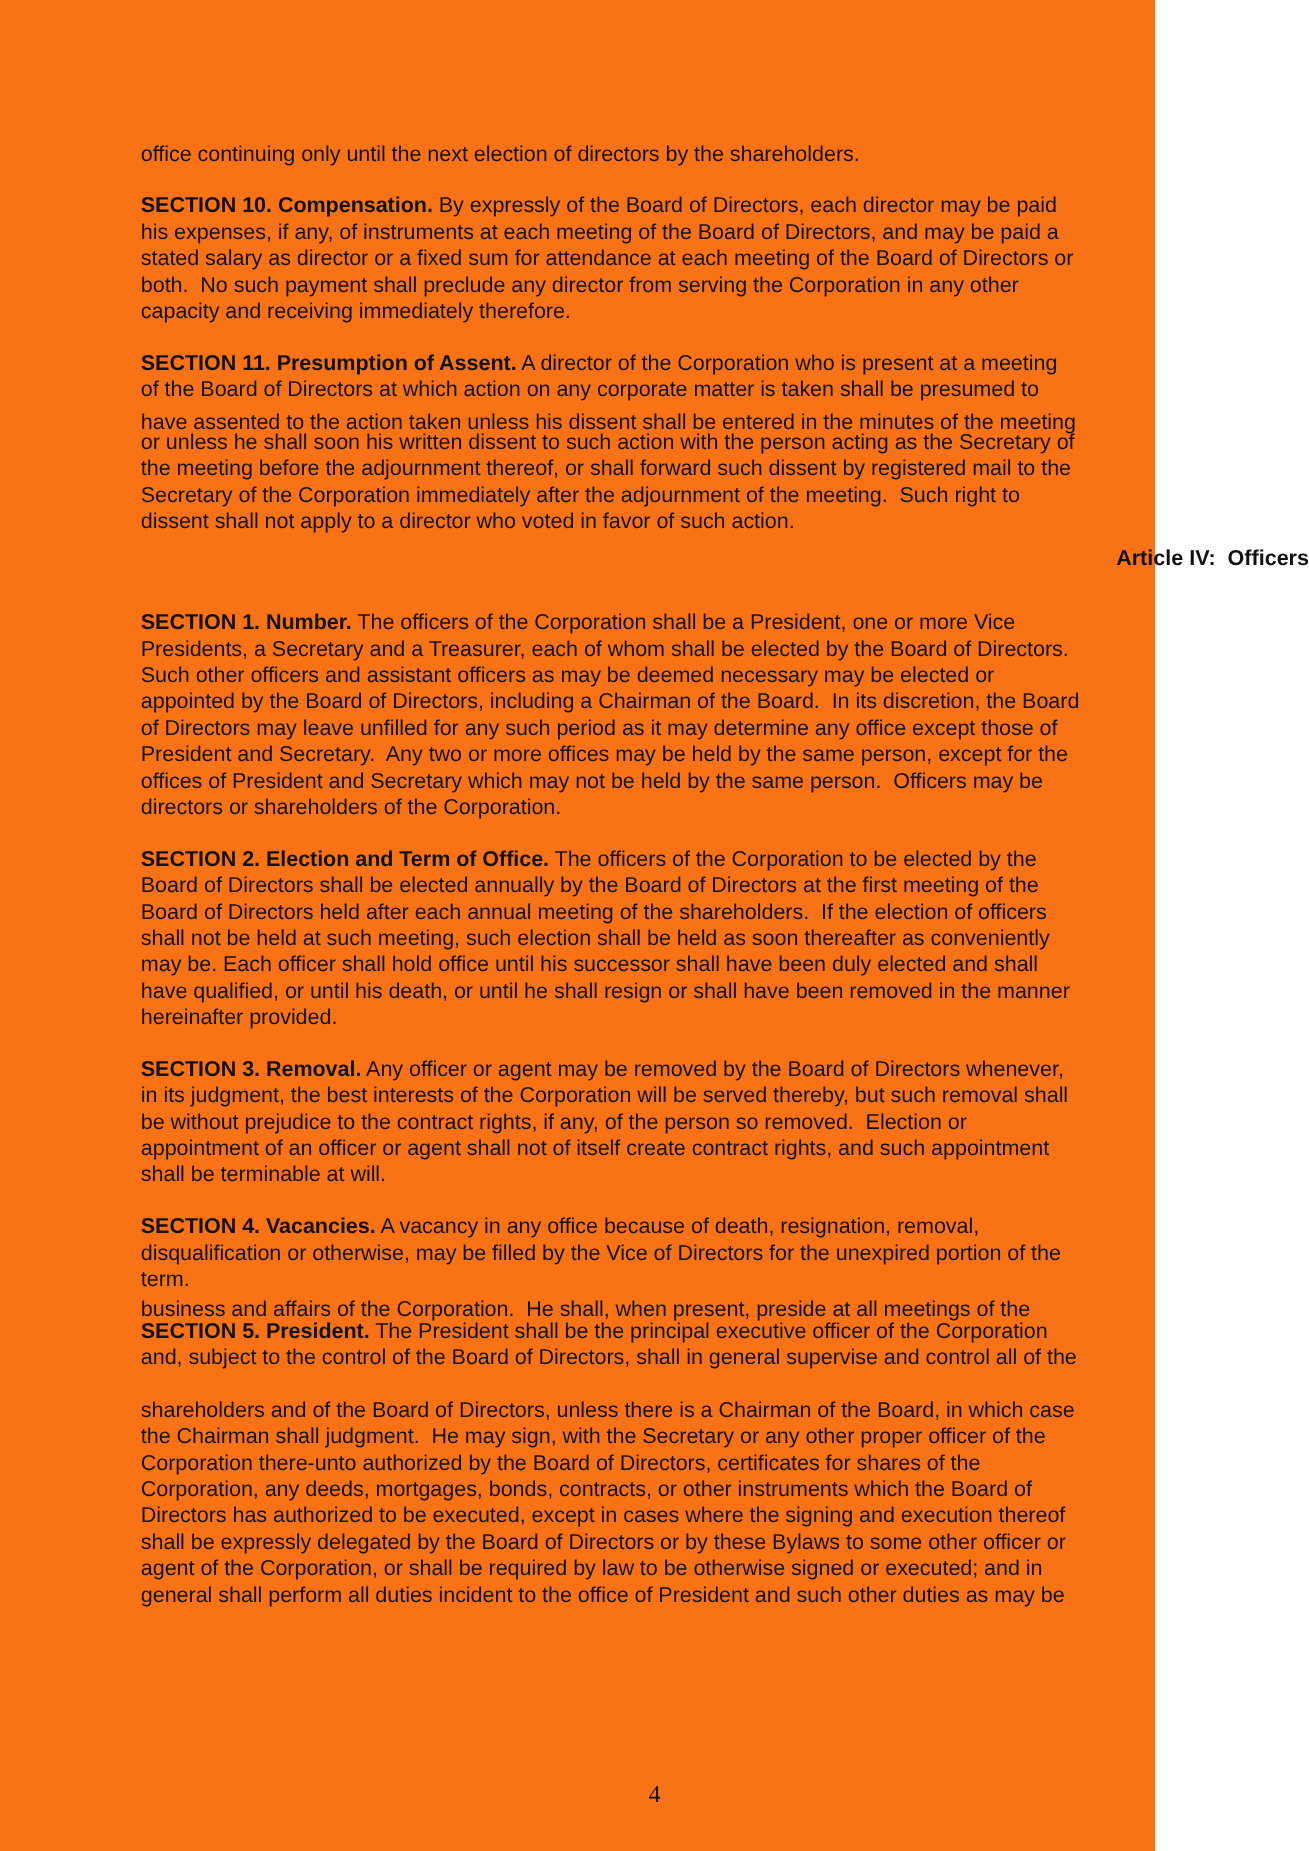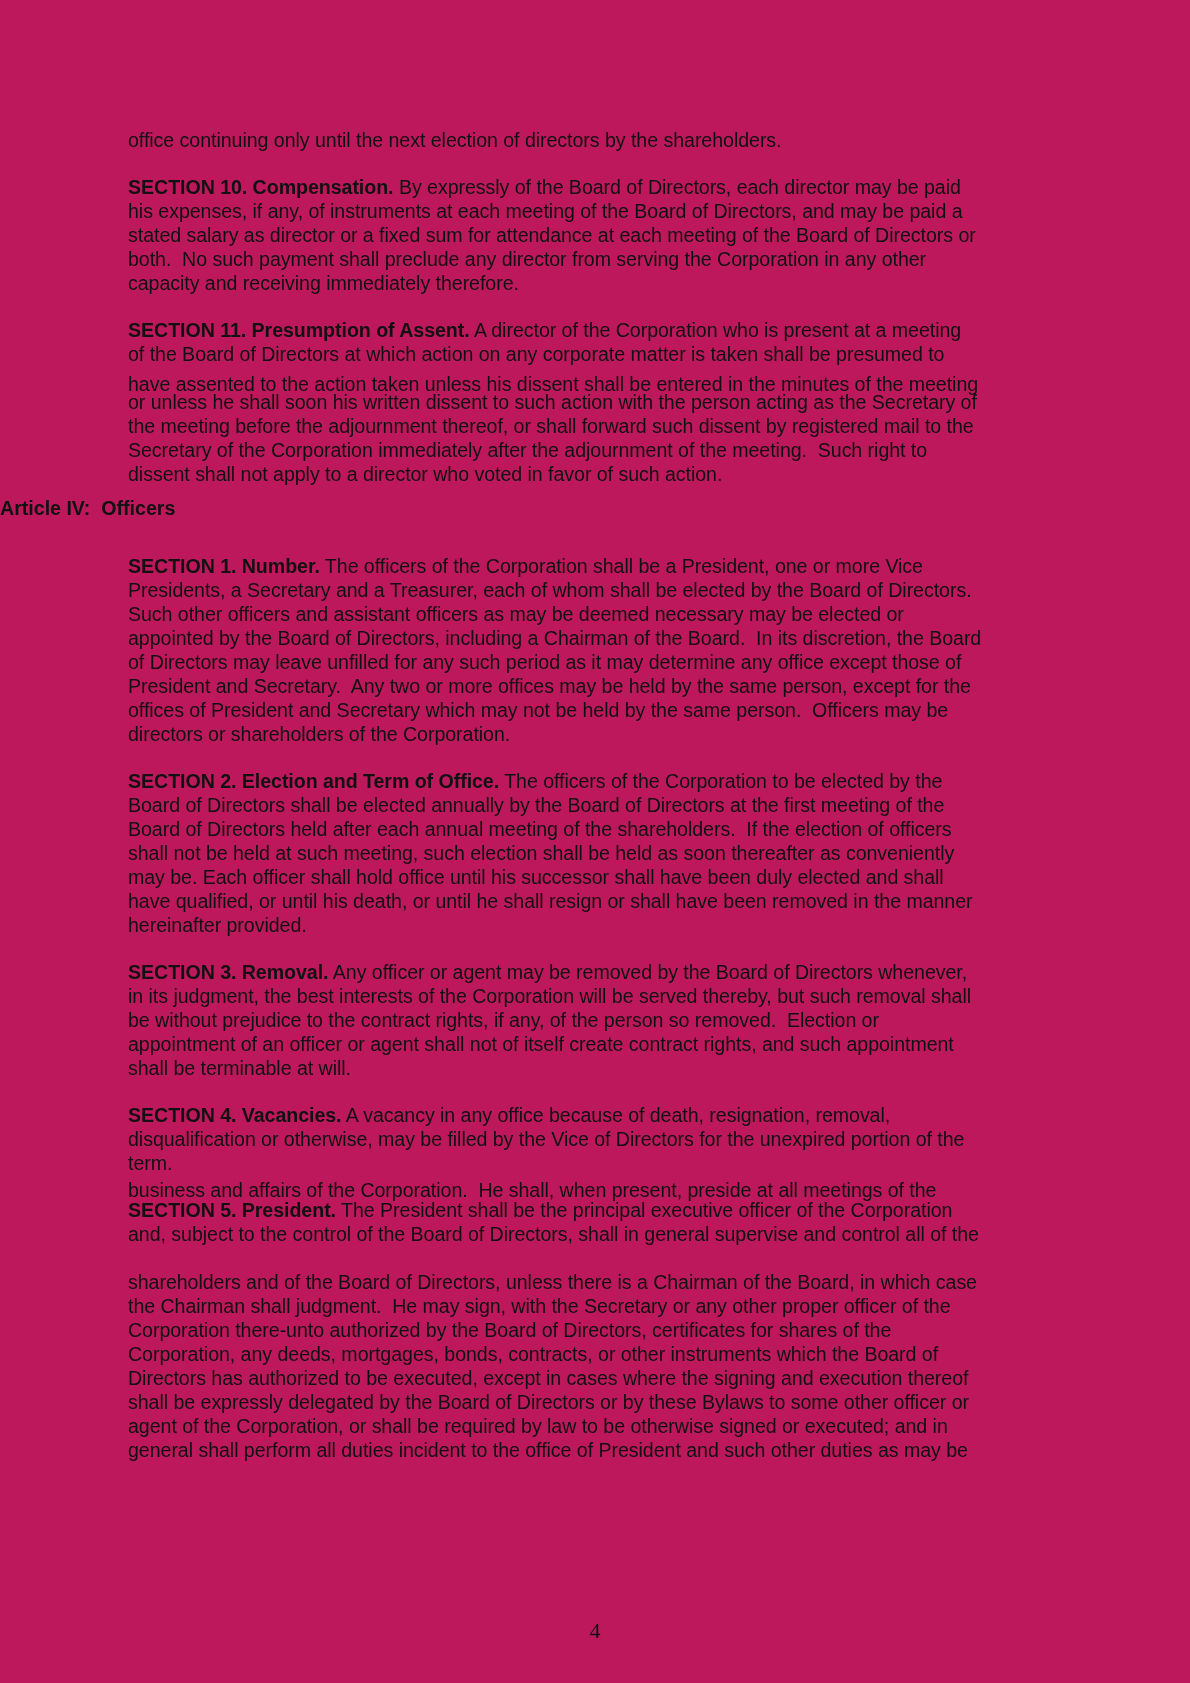--- a/index.html
+++ b/index.html
@@ -1,27 +1,27 @@
 <!DOCTYPE html>
 <html><head>
 <meta charset="utf-8">
 <style>
   html, body { margin: 0; padding: 0; background: #ffffff; }
   body { width: 1190px; height: 1683px; position: relative; overflow: hidden; }
   .page {
-    position: absolute; left: 0; top: 0; width: 1190px; height: 1683px; background: #be185d;
+    position: absolute; left: 0; top: 0; width: 1050px; height: 1683px; background: #f97316;
     font-family: "Liberation Sans", sans-serif; color: #111111;
   }
   .line {
     position: absolute; left: 128px; font-size: 19.6px; line-height: 24px; white-space: nowrap;
     letter-spacing: -0.05px;
   }
   .line b { font-weight: bold; }
   .heading {
-    position: absolute; left: 0; width: 1190px; text-align: left;
+    position: absolute; left: 0; width: 1190px; text-align: right;
     font-size: 19.6px; font-weight: bold; line-height: 24px;
   }
   .page-number {
     position: absolute; left: 0; width: 1190px; text-align: center; top: 1618px;
     font-family: "Liberation Serif", serif; font-size: 22px; line-height: 26px;
   }
 </style>
 </head>
 <body>
 

